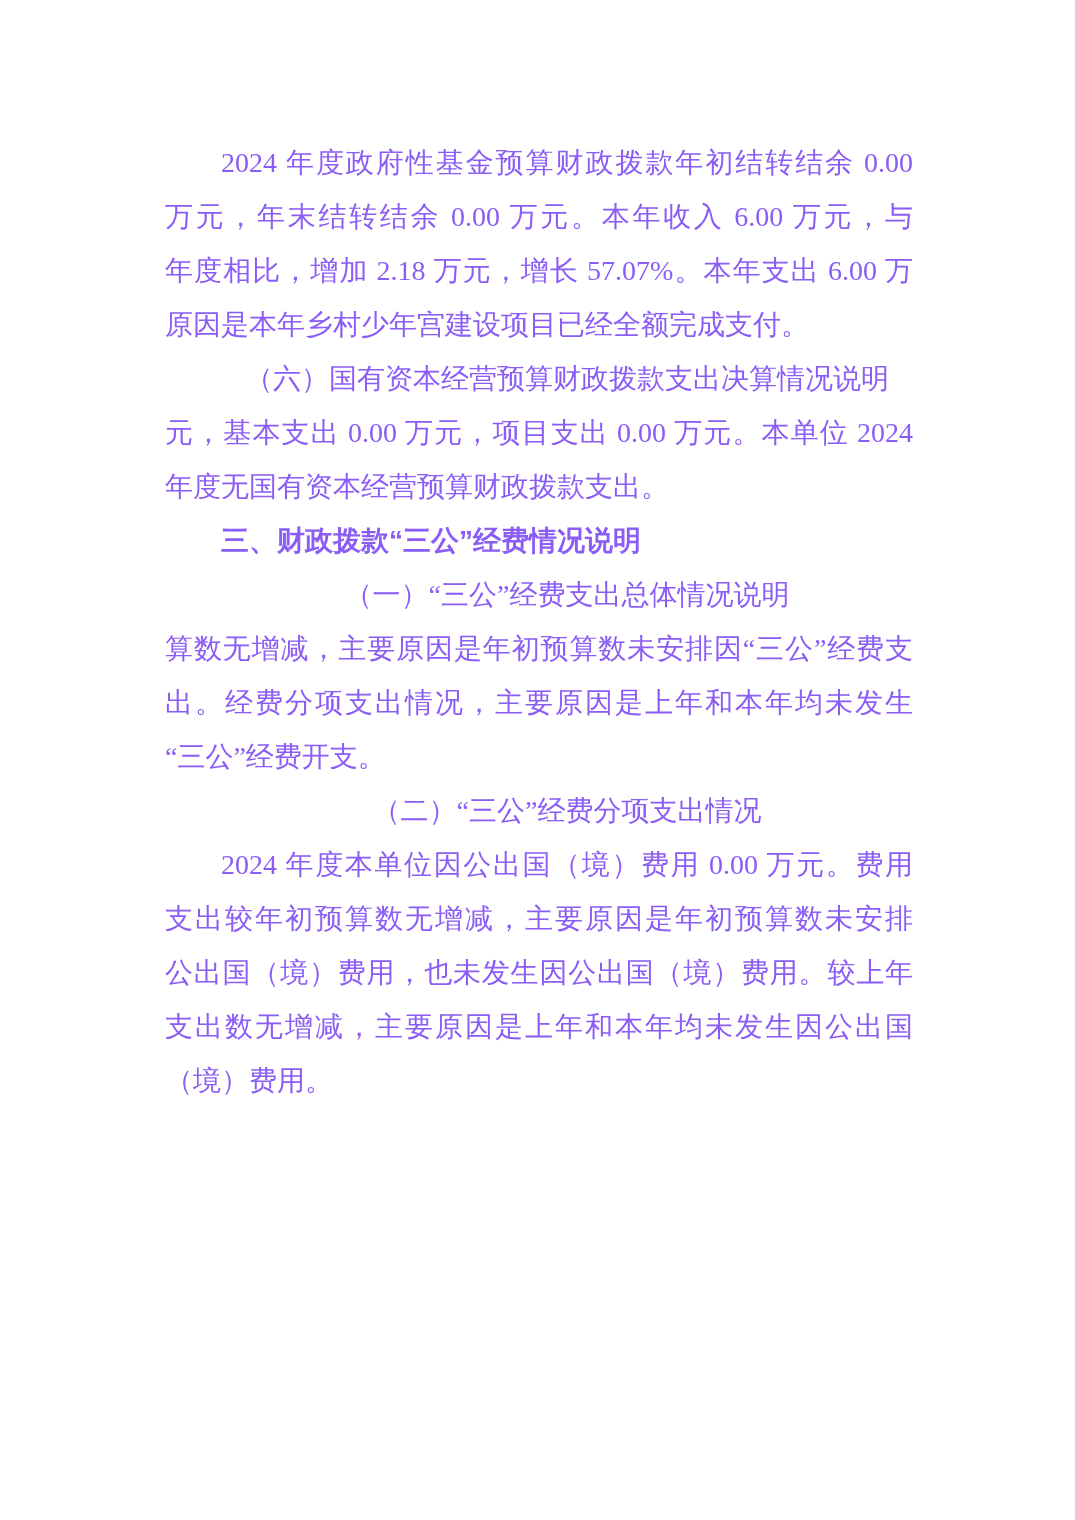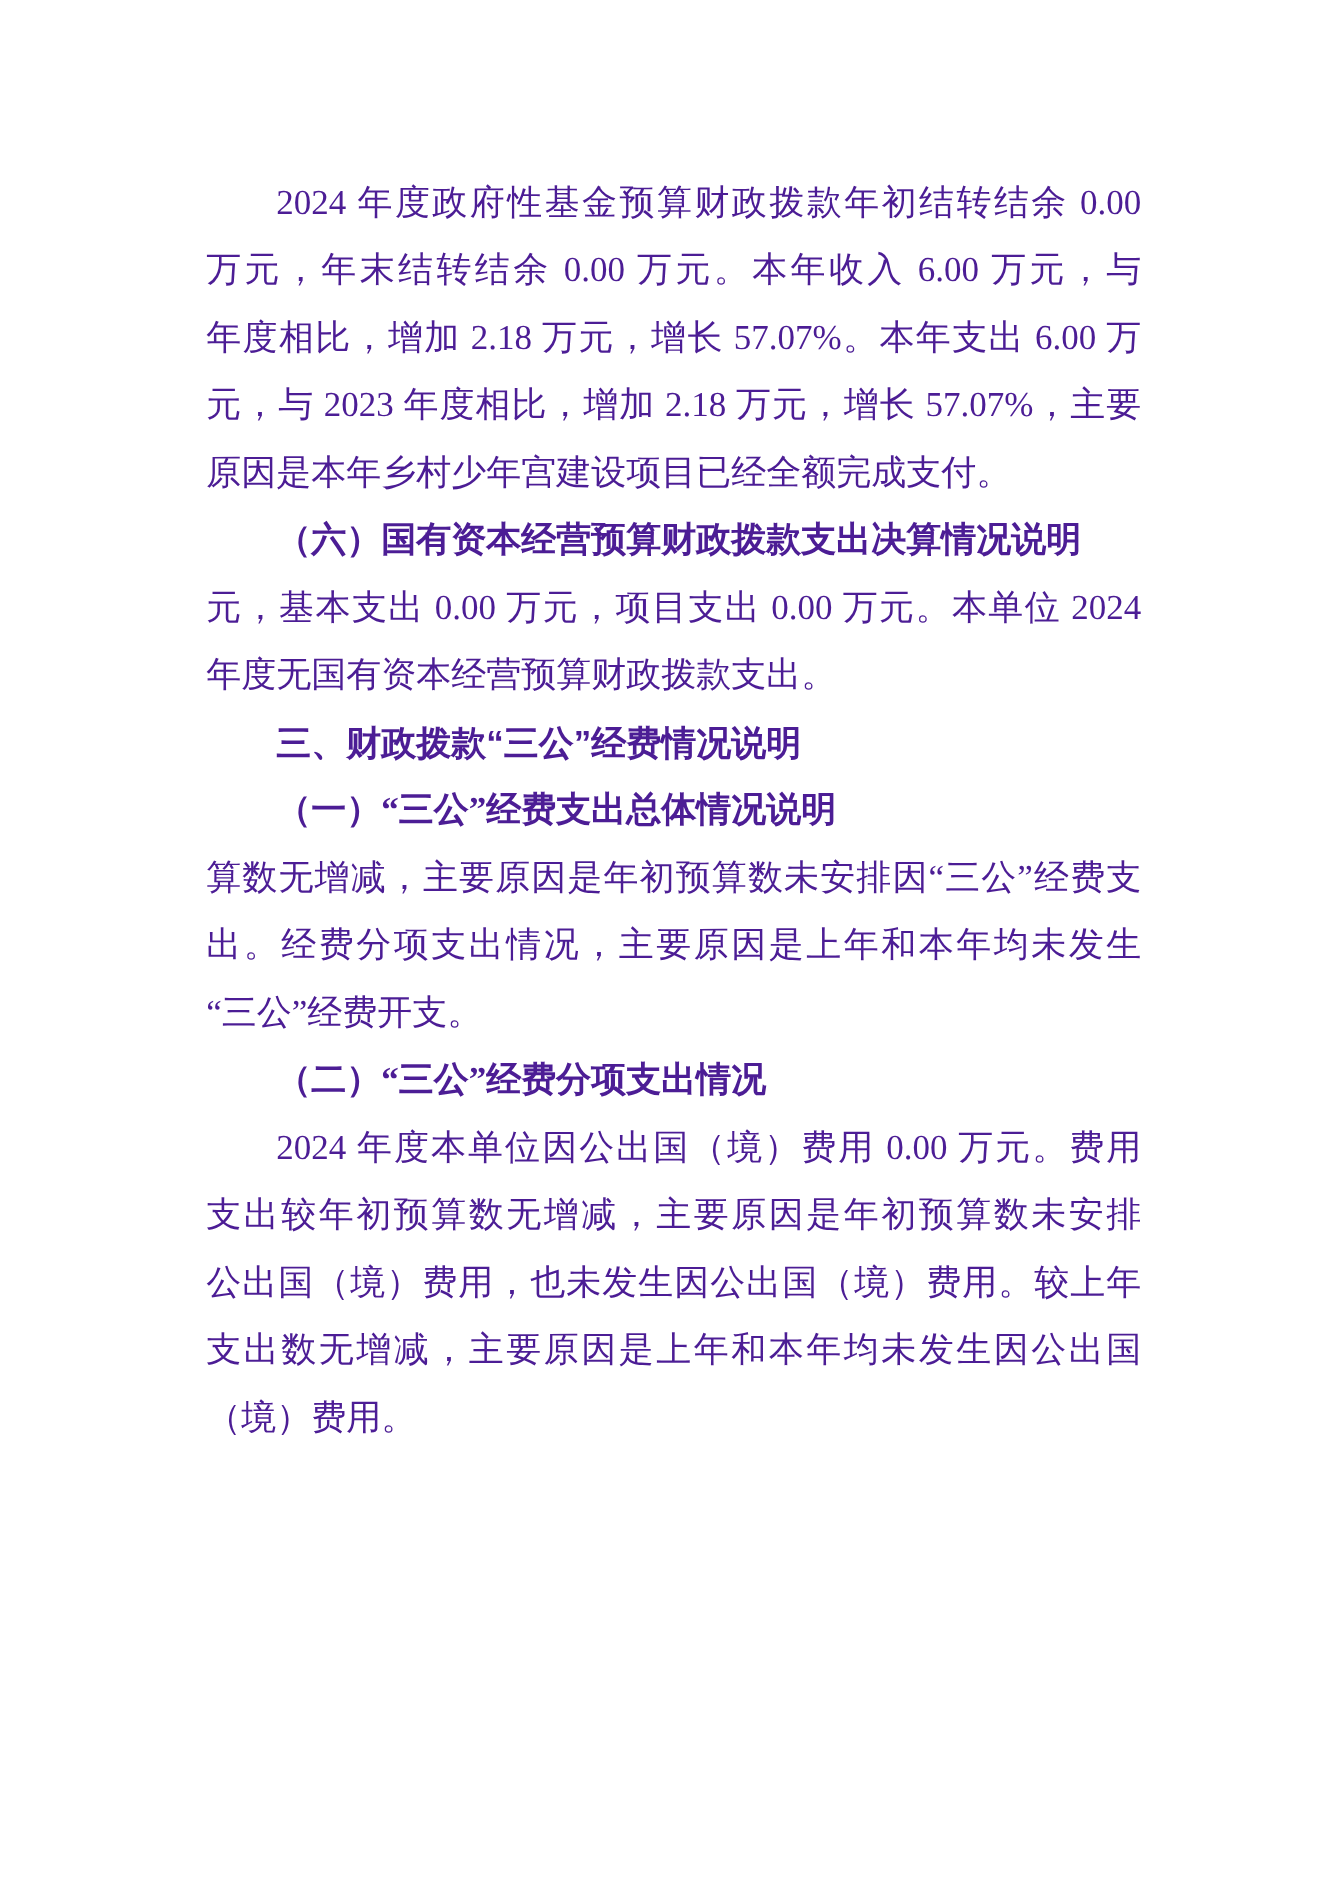--- a/index.html
+++ b/index.html
@@ -33,36 +33,36 @@
     text-align-last: justify;
   }
   .line.indent {
     text-indent: 56px;
   }
   .line.h1 {
     font-weight: 700;
     font-family: "Liberation Sans", sans-serif;
   }
   .line.h2 {
-    font-weight: 700;
+    font-weight: 400;
     font-family: "Liberation Serif", serif;
+    text-align: center;
   }
   .line.body {
     font-weight: 400;
   }
 </style>
 </head>
 <body>
 
-<div class="page" style="background: rgb(255, 255, 255); color: #4c1d95;">
+<div class="page" style="background: rgb(255, 255, 255); color: #8b5cf6;">
   <div class="textblock" id="textblock">
       <div class="line body indent justify">2024 年度政府性基金预算财政拨款年初结转结余 0.00</div>
       <div class="line body justify">万元，年末结转结余 0.00 万元。本年收入 6.00 万元，与 2023</div>
       <div class="line body justify">年度相比，增加 2.18 万元，增长 57.07%。本年支出 6.00 万</div>
-      <div class="line body justify">元，与 2023 年度相比，增加 2.18 万元，增长 57.07%，主要</div>
       <div class="line body">原因是本年乡村少年宫建设项目已经全额完成支付。</div>
       <div class="line h2 indent">（六）国有资本经营预算财政拨款支出决算情况说明</div>
       <div class="line body justify">元，基本支出 0.00 万元，项目支出 0.00 万元。本单位 2024</div>
       <div class="line body">年度无国有资本经营预算财政拨款支出。</div>
       <div class="line h1 indent">三、财政拨款“三公”经费情况说明</div>
       <div class="line h2 indent">（一）“三公”经费支出总体情况说明</div>
       <div class="line body justify">算数无增减，主要原因是年初预算数未安排因“三公”经费支</div>
       <div class="line body justify">出。经费分项支出情况，主要原因是上年和本年均未发生</div>
       <div class="line body">“三公”经费开支。</div>
       <div class="line h2 indent">（二）“三公”经费分项支出情况</div>

